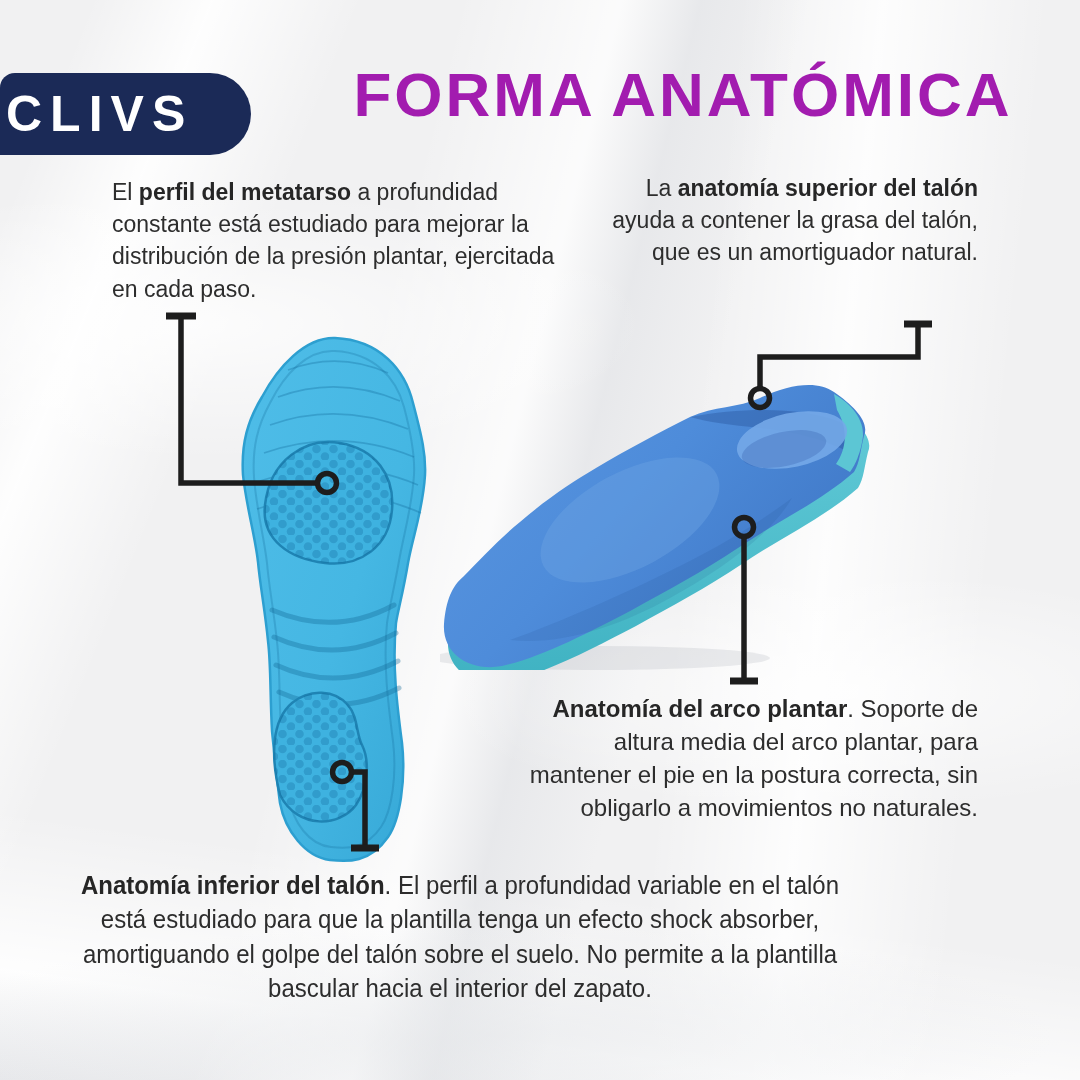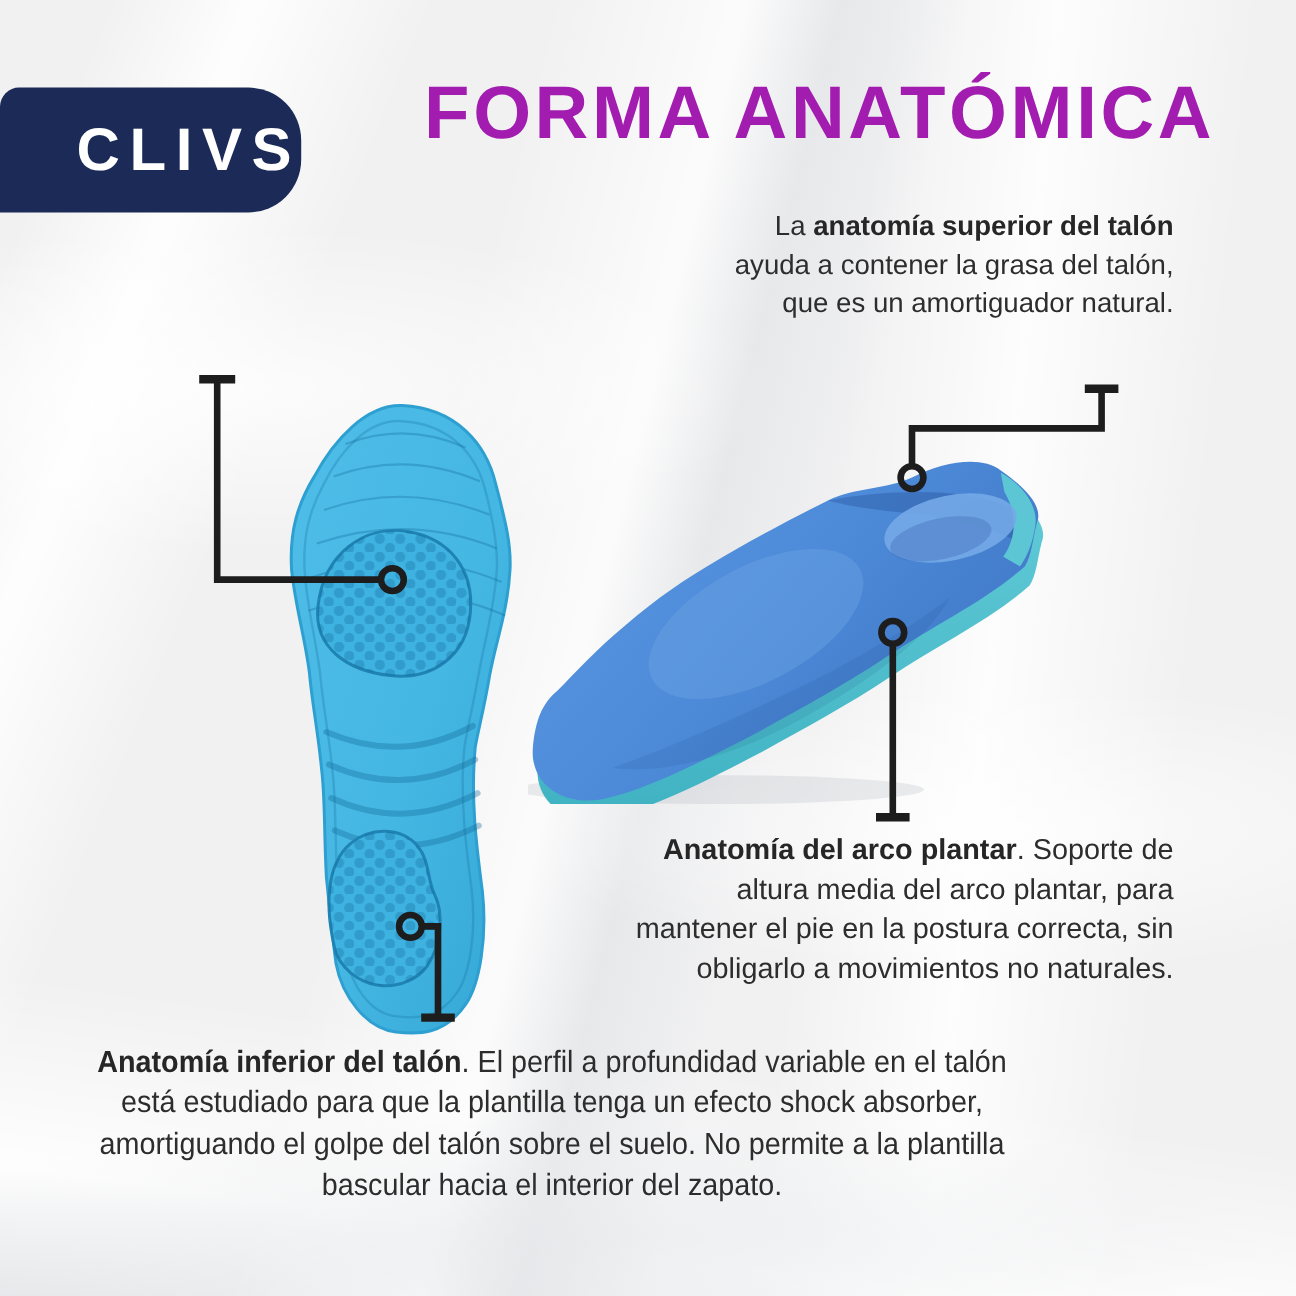--- a/index.html
+++ b/index.html
@@ -19,23 +19,23 @@
       linear-gradient(8deg, rgba(223,225,229,.55) 0%, rgba(255,255,255,.9) 9%, rgba(244,245,246,0) 22%);
   }
   .bg-waves:after{
     content:"";position:absolute;inset:0;
     background:
       radial-gradient(60% 18% at 18% 30%, rgba(255,255,255,.8), rgba(255,255,255,0) 70%),
       radial-gradient(55% 16% at 78% 64%, rgba(255,255,255,.75), rgba(255,255,255,0) 70%),
       radial-gradient(70% 14% at 45% 96%, rgba(226,228,231,.6), rgba(255,255,255,0) 75%);
   }
   .logo-pill{
-    position:absolute;left:0;top:73px;width:251px;height:104px;
+    position:absolute;left:0;top:73px;width:251px;height:82px;
     background:#1b2a57;border-radius:16px 44px 44px 0;
-    display:flex;align-items:center;justify-content:flex-end;
+    display:flex;align-items:center;justify-content:flex-start;
   }
   .logo-text{
     color:#ffffff;font-weight:800;font-size:50px;letter-spacing:8px;
     padding-left:6px;line-height:1;
   }
   .page-title{
     position:absolute;left:293px;top:64px;width:780px;margin:0;
     text-align:center;font-weight:800;font-size:62px;letter-spacing:3px;
     color:#a21caf;line-height:1;white-space:nowrap;
   }
@@ -58,20 +58,21 @@
 <div class="canvas">
 
   <div class="bg-waves"></div>
 
   <div class="logo-pill">
     <span class="logo-text">CLIVS</span>
   </div>
 
   <h1 class="page-title">FORMA ANATÓMICA</h1>
 
+  <p class="note note-metatarso"><span>El </span><b>perfil del metatarso</b><span> a profundidad constante está estudiado para mejorar la distribución de la presión plantar, ejercitada en cada paso.</span></p>
 
   <p class="note note-arco"><span></span><b>Anatomía del arco plantar</b><span>. Soporte de altura media del arco plantar, para mantener el pie en la postura correcta, sin obligarlo a movimientos no naturales.</span></p>
 
   <p class="note note-talon-superior"><span>La </span><b>anatomía superior del talón</b><span> ayuda a contener la grasa del talón, que es un amortiguador natural.</span></p>
 
   <p class="note note-talon-inferior"><span></span><b>Anatomía inferior del talón</b><span>. El perfil a profundidad variable en el talón está estudiado para que la plantilla tenga un efecto shock absorber, amortiguando el golpe del talón sobre el suelo. No permite a la plantilla bascular hacia el interior del zapato.</span></p>
 
   <svg class="abs" style="left:210px;top:325px;" width="280" height="545" viewBox="0 0 280 545">
     <defs>
       <pattern id="dots" width="17" height="15" patternUnits="userSpaceOnUse">

